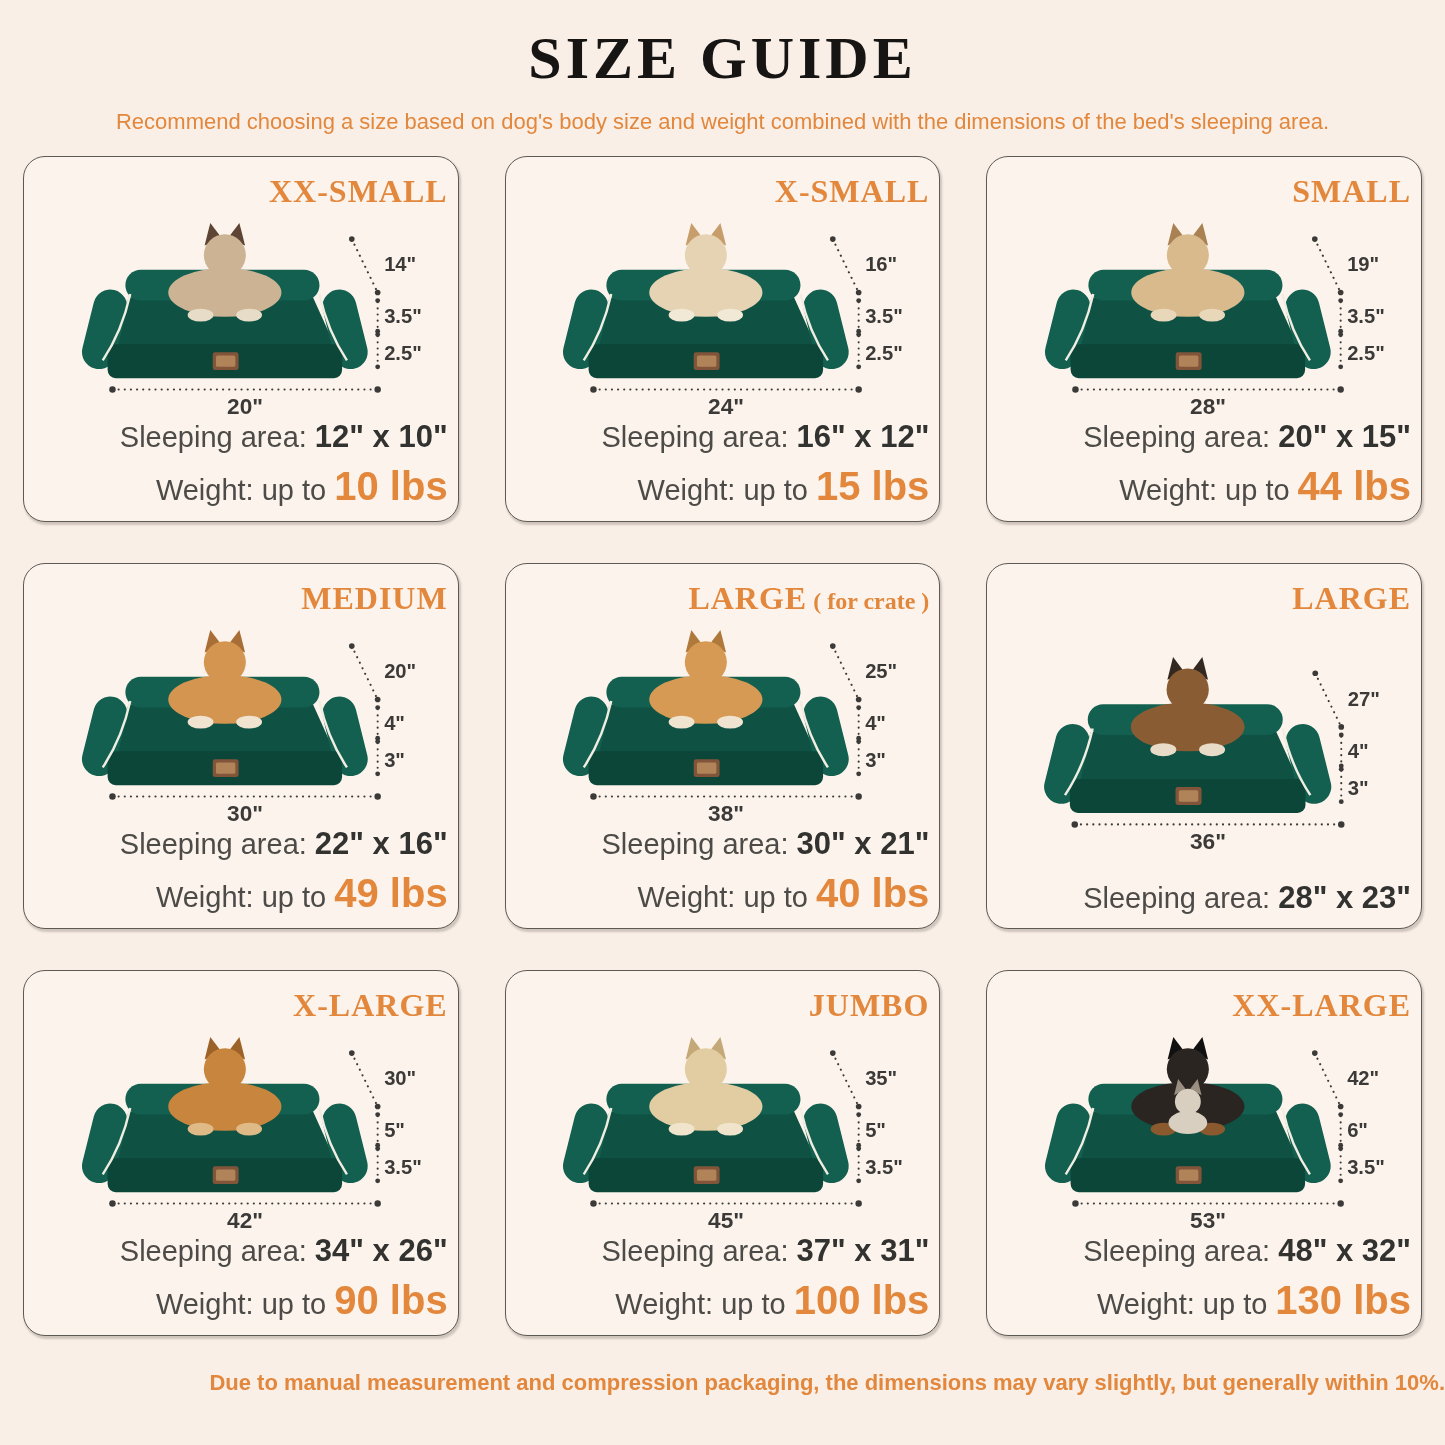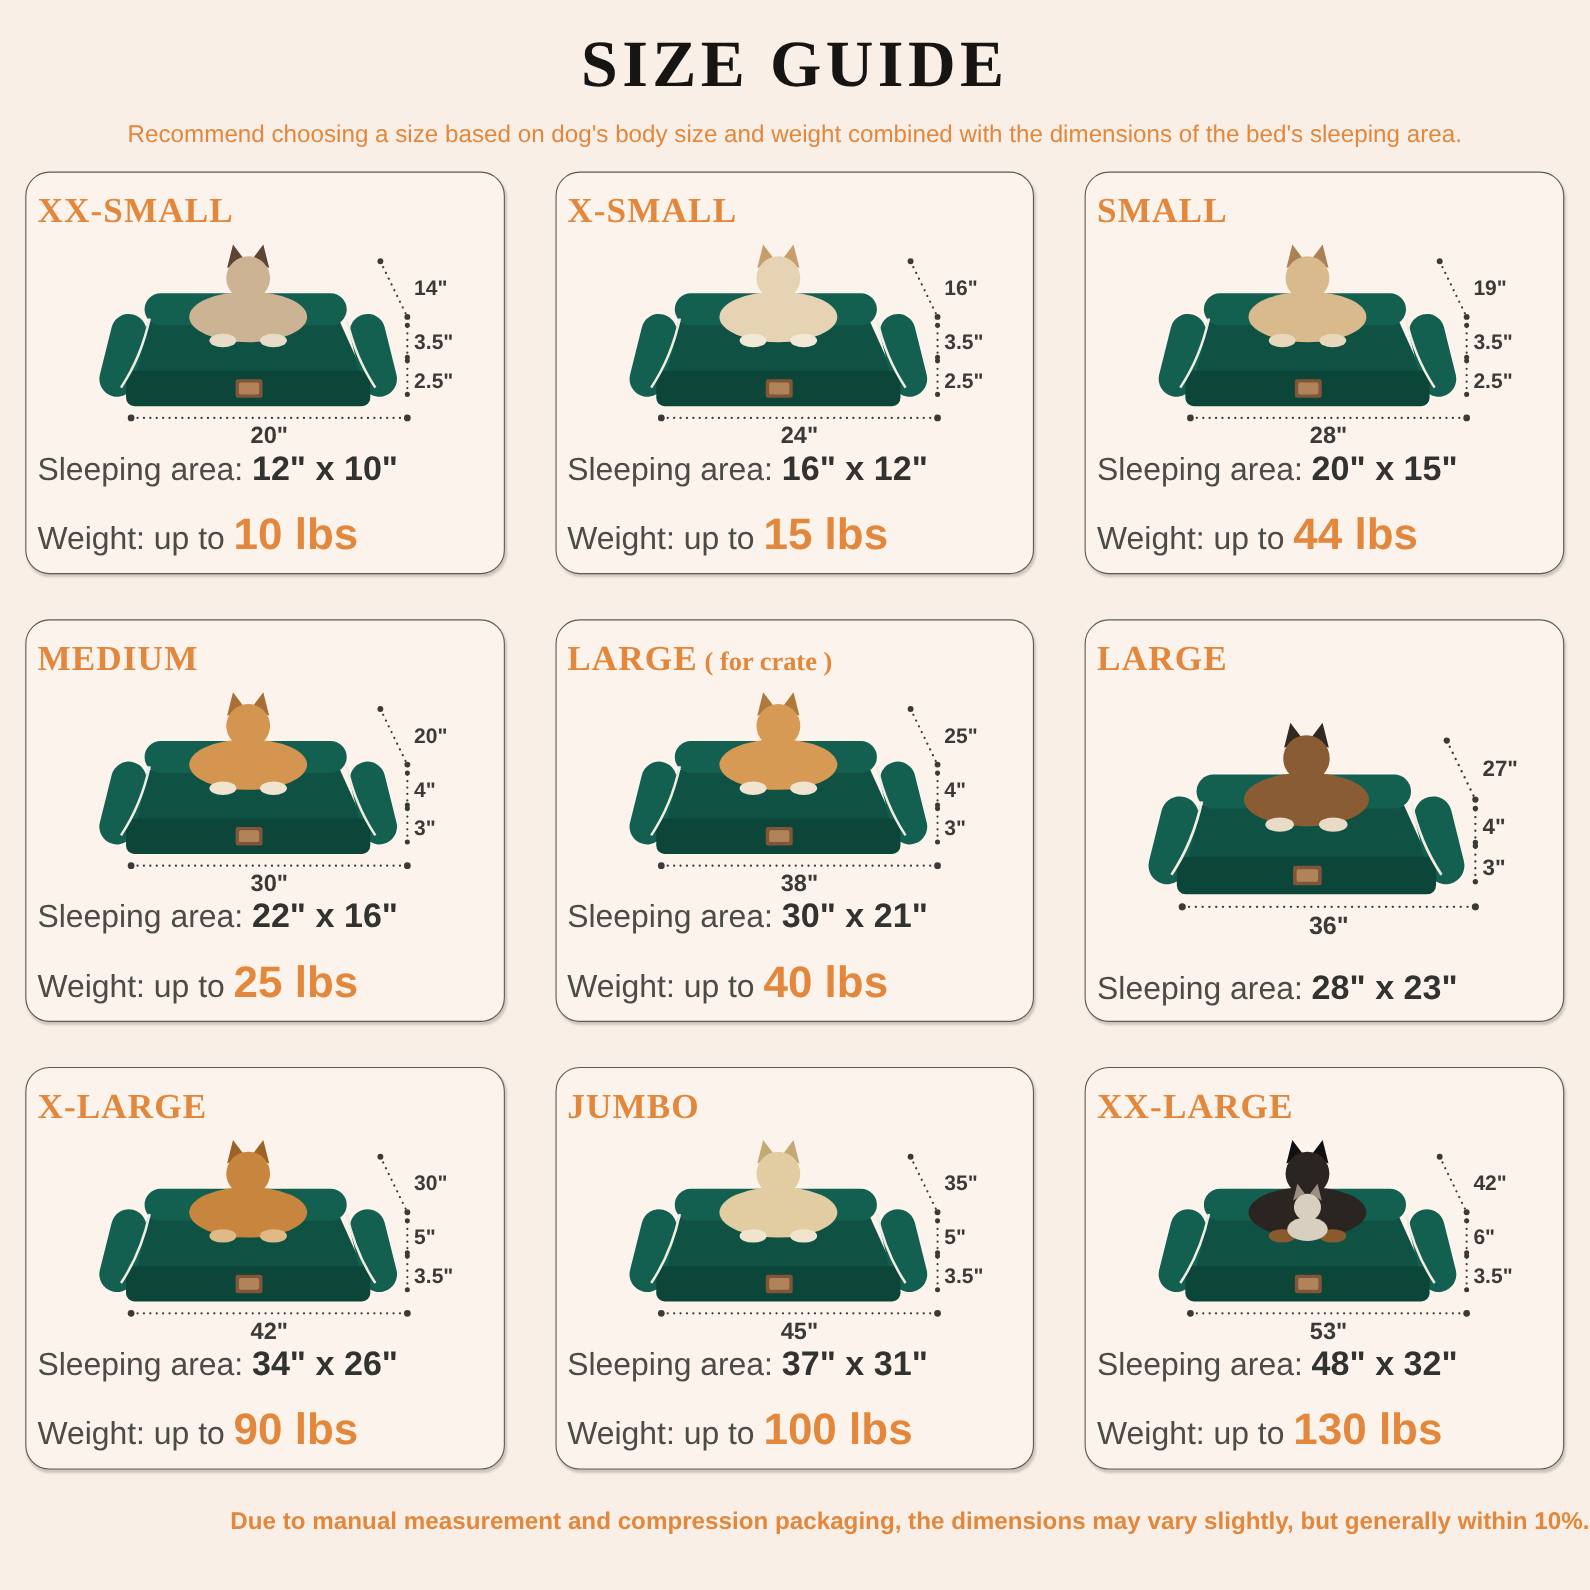--- a/index.html
+++ b/index.html
@@ -13,29 +13,29 @@
   body{width:1445px;height:1445px;margin:0;overflow:hidden;
        background:var(--background);font-family:"Liberation Sans",sans-serif;}
   .header{text-align:center;height:156px;padding-top:20px;}
   .page-title{font-family:"Liberation Serif",serif;font-weight:700;font-size:60px;
        letter-spacing:4px;color:var(--title-black);margin:4px 0 16px;}
   .subtitle{color:var(--accent-orange);font-weight:400;font-size:22px;margin:0;}
   .grid{display:grid;grid-template-columns:repeat(3,1fr);column-gap:46px;row-gap:41px;
        padding:0 23px;}
   .card{height:366px;background:var(--card-bg);border:1.6px solid var(--card-border);
        border-radius:22px;box-shadow:1.5px 2.5px 2px rgba(60,50,40,.22);
-       display:flex;flex-direction:column;align-items:flex-start;padding:16px 10px 12px;}
+       display:flex;flex-direction:column;align-items:flex-end;padding:16px 10px 12px;}
   .card-title{margin:0;color:var(--accent-orange);font-family:"Liberation Serif",serif;
        font-weight:700;font-size:32px;letter-spacing:1px;white-space:nowrap;}
   .size-suffix{font-size:24px;letter-spacing:0;}
   .fig{flex:1 1 auto;min-height:0;width:100%;display:flex;align-items:center;justify-content:center;}
   .fig svg{height:100%;max-height:208px;width:auto;max-width:100%;}
   .sleep-line{margin:2px 0 0;font-size:29px;color:var(--text-gray);white-space:nowrap;}
   .sleep-line .val{font-weight:700;color:var(--text-dark);font-size:31px;margin-left:8px;}
-  .weight-line{margin:20px 0 0;font-size:29px;color:var(--text-gray);white-space:nowrap;}
+  .weight-line{margin:9px 0 0;font-size:29px;color:var(--text-gray);white-space:nowrap;}
   .weight-line .wval{font-weight:800;color:var(--accent-orange);font-size:40px;margin-left:8px;}
   .footer{text-align:right;padding-top:34px;}
   .footer p{color:var(--accent-orange);font-weight:700;font-size:22px;margin:0;}
   
   .seat{fill:var(--bed-seat);} .bolster{fill:var(--bed-green);} .arm{fill:var(--bed-green);}
   .base{fill:var(--bed-base);} .piping{stroke:var(--piping);stroke-width:3;fill:none;}
   .tag{fill:var(--tag-brown);} .tag-inner{fill:var(--tag-brown-light);}
   .dotline{stroke:var(--dim-gray);stroke-width:2.6;stroke-dasharray:0.1 7.5;stroke-linecap:round;fill:none;}
   .dot{fill:var(--dim-gray);}
   .dim-label{font-family:"Liberation Sans",sans-serif;font-weight:700;font-size:25px;fill:var(--dim-gray);}
@@ -221,21 +221,21 @@
             <circle class="dot" cx="404" cy="194" r="3"></circle>
           <text class="dim-label" x="412" y="186">3"</text>
           <line class="dotline" x1="76" y1="222" x2="404" y2="222"></line>
           <circle class="dot" cx="76" cy="222" r="4"></circle>
             <circle class="dot" cx="404" cy="222" r="4"></circle>
           <text class="dim-width" x="240" y="252">30"</text>
         </g>
       </svg>
     </div>
     <p class="sleep-line"><span>Sleeping area:</span><span class="val">22" x 16"</span></p>
-    <p class="weight-line"><span>Weight: up to</span><span class="wval">25 lbs</span></p>
+    <p class="weight-line"><span>Weight: up to</span><span class="wval">49 lbs</span></p>
   </section>
 
   <section class="card">
     <h2 class="card-title"><span>LARGE</span><span class="size-suffix"> ( for crate )</span></h2>
     <div class="fig">
       <svg viewBox="0 0 470 256">
         <polygon class="seat" points="96,108 324,108 352,170 76,170"></polygon>
         <rect class="bolster" x="92" y="74" width="240" height="38" rx="19"></rect>
         <g>
           <polygon points="190,44 197,16 212,36" fill="#b0793c"></polygon>

